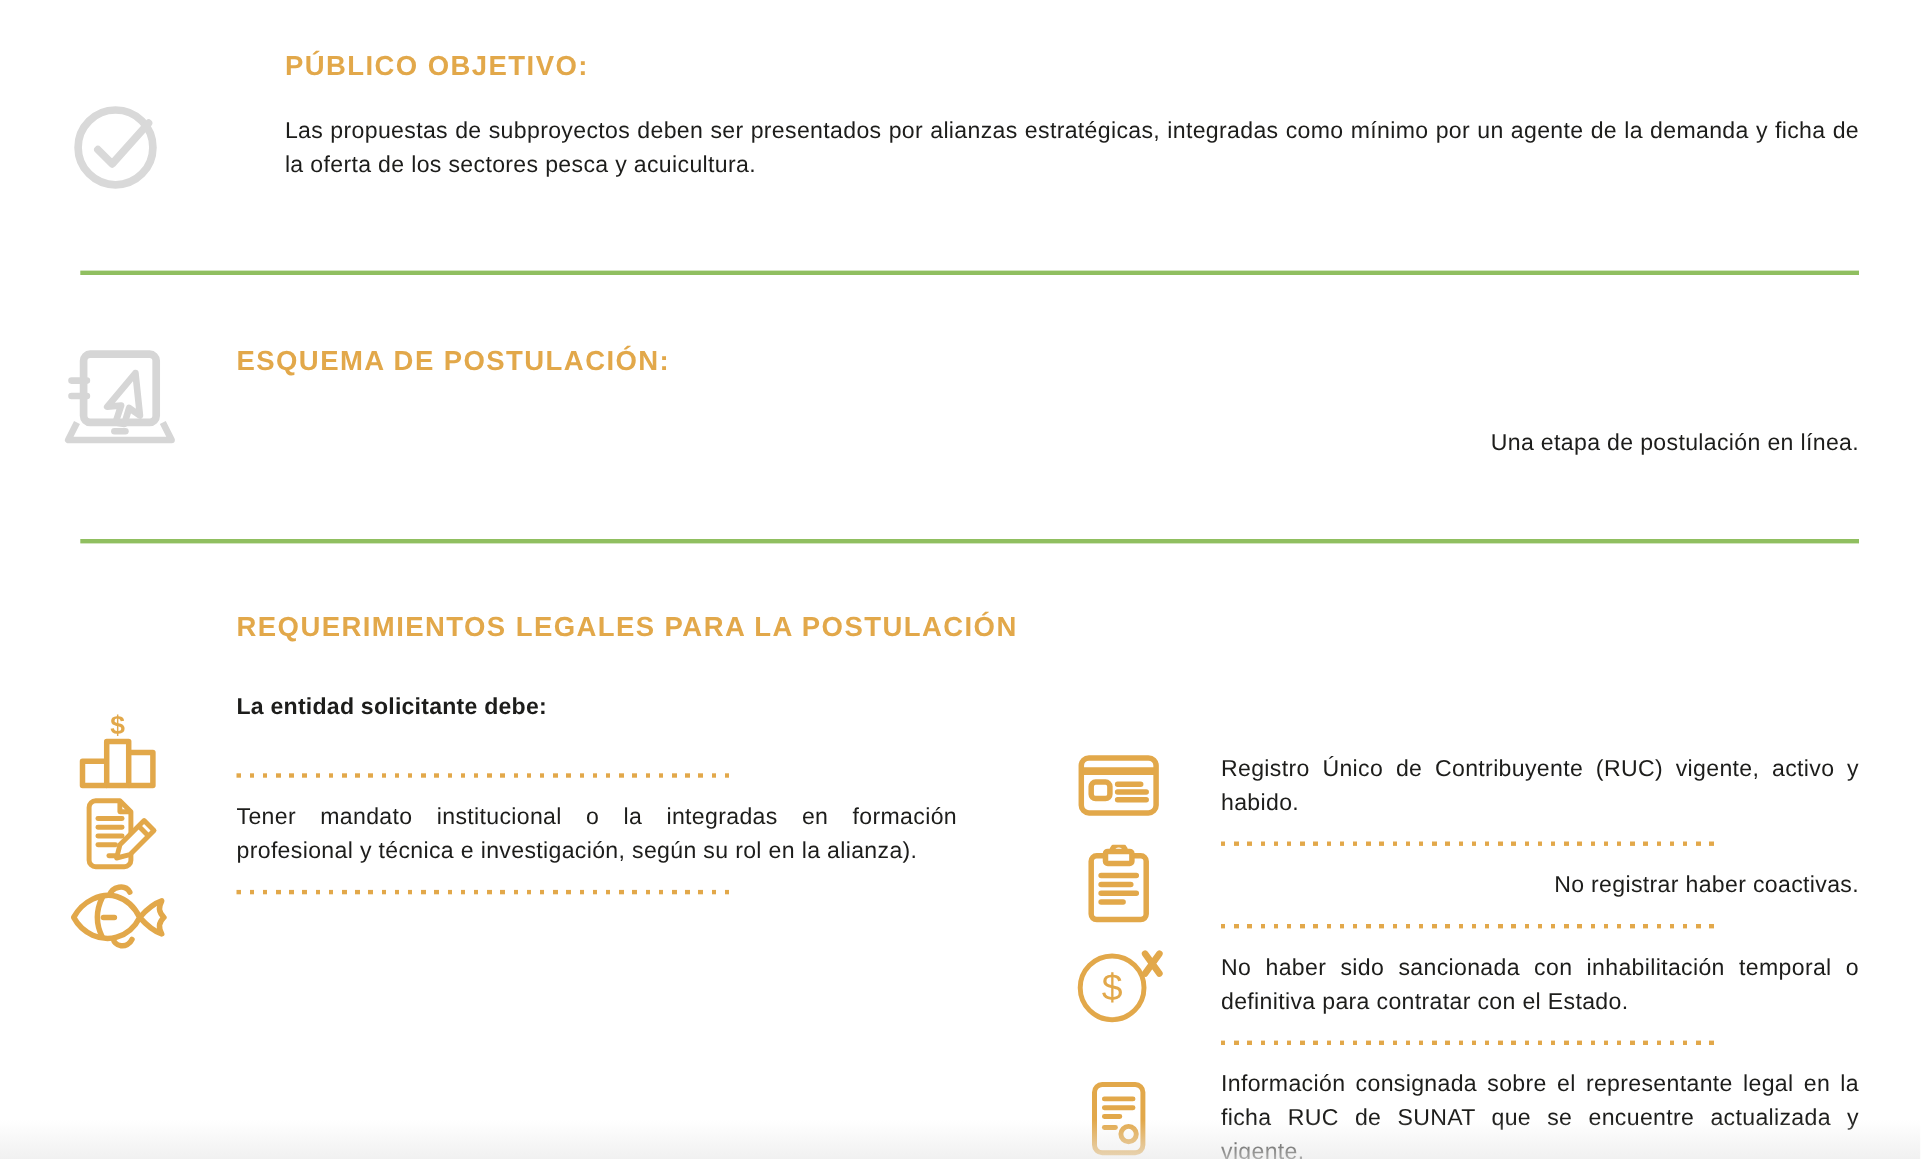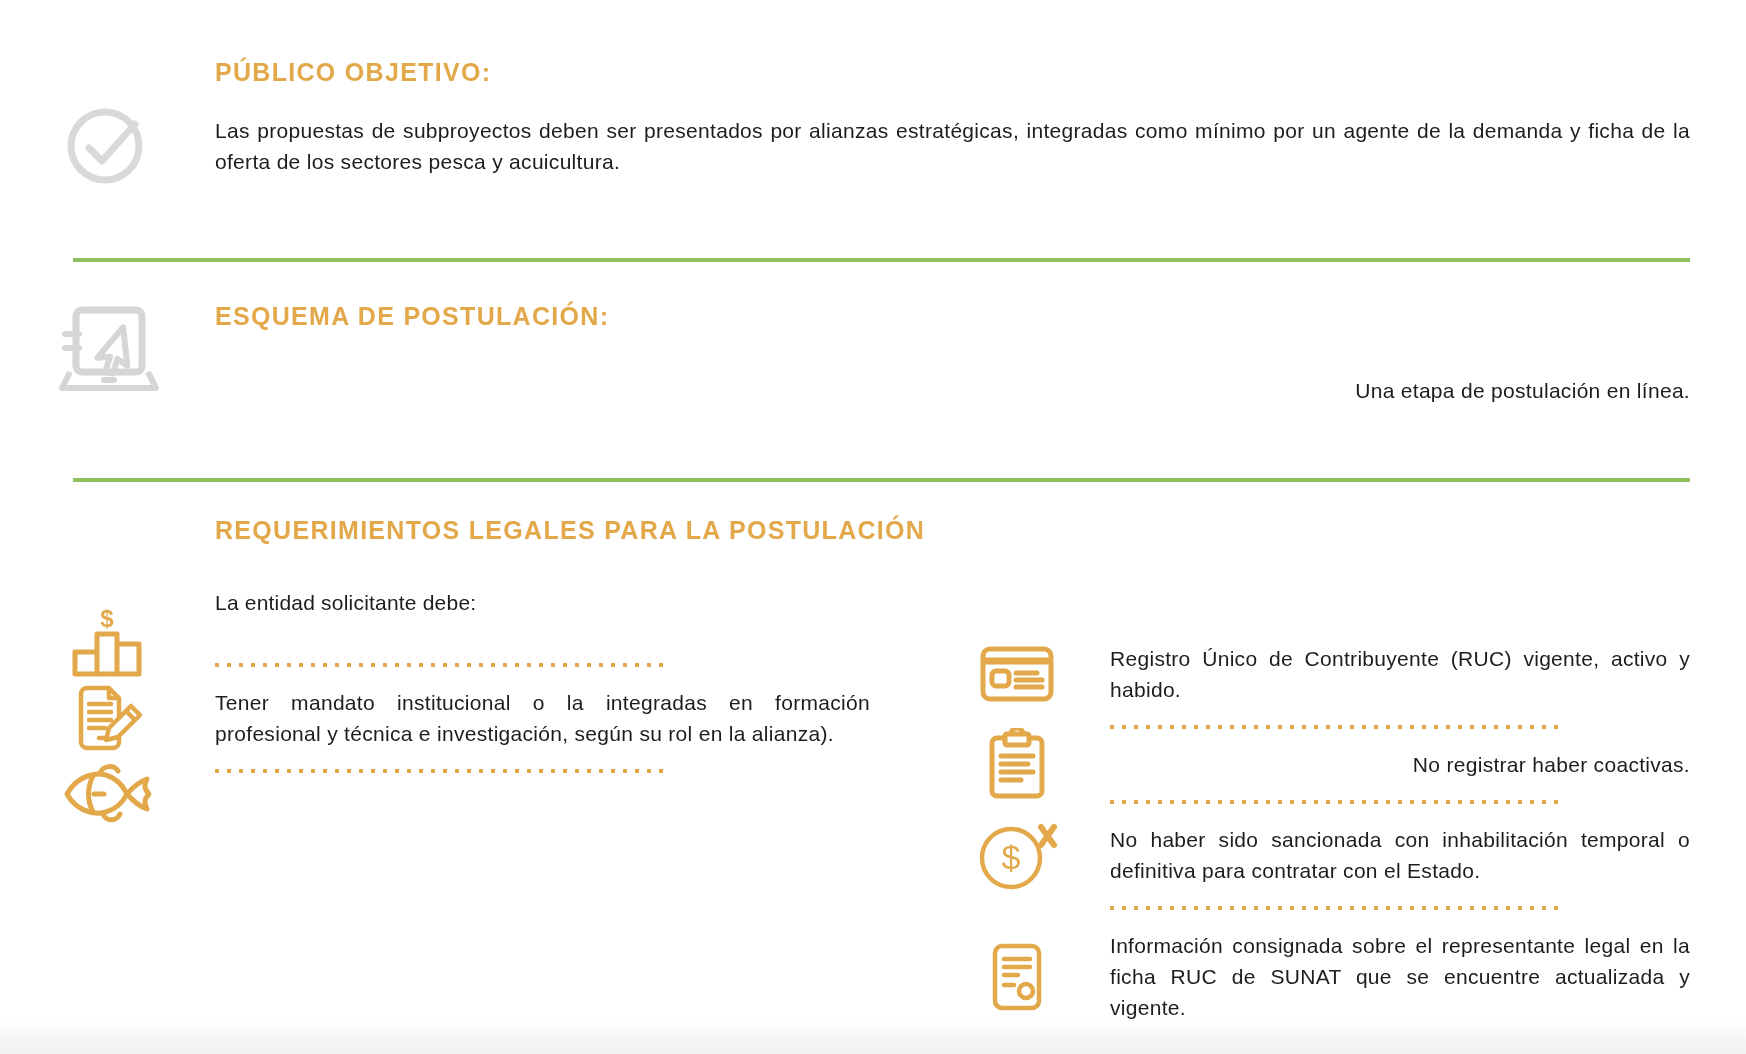--- a/index.html
+++ b/index.html
@@ -27,27 +27,27 @@
   .body-text{
     font-size:21px;line-height:31px;letter-spacing:0.3px;
     text-align:justify;margin:0;
   }
   .single-line{text-align:right;}
   .green-rule{
     border:0;height:4px;background:var(--green);
     margin:72px 56px 0 73px;
   }
   
-  .sec-publico{padding-top:58px;}
+  .sec-publico{padding-top:46px;gap:44px;}
   .sec-publico .icon-cell svg{margin-top:48px;}
-  .sec-esquema{padding-top:40px;}
+  .sec-esquema{padding-top:64px;}
   .sec-esquema .sec-title{margin-bottom:44px;}
-  .sec-legal{padding-top:34px;}
+  .sec-legal{padding-top:62px;}
   .legal-subtitle{
-    font-size:21px;font-weight:normal;margin:46px 0 0 0;line-height:24px;
+    font-size:21px;font-weight:bold;margin:46px 0 0 0;line-height:24px;
     letter-spacing:0.2px;
   }
   .req-grid{
     display:grid;grid-template-columns:870px 705px;column-gap:115px;
     margin-top:28px;
   }
   .req-col{display:block;}
   .req-item{display:grid;align-items:stretch;}
   .req-col-left .req-item{grid-template-columns:215px 655px;}
   .req-col-right .req-item{grid-template-columns:125px 580px;}

